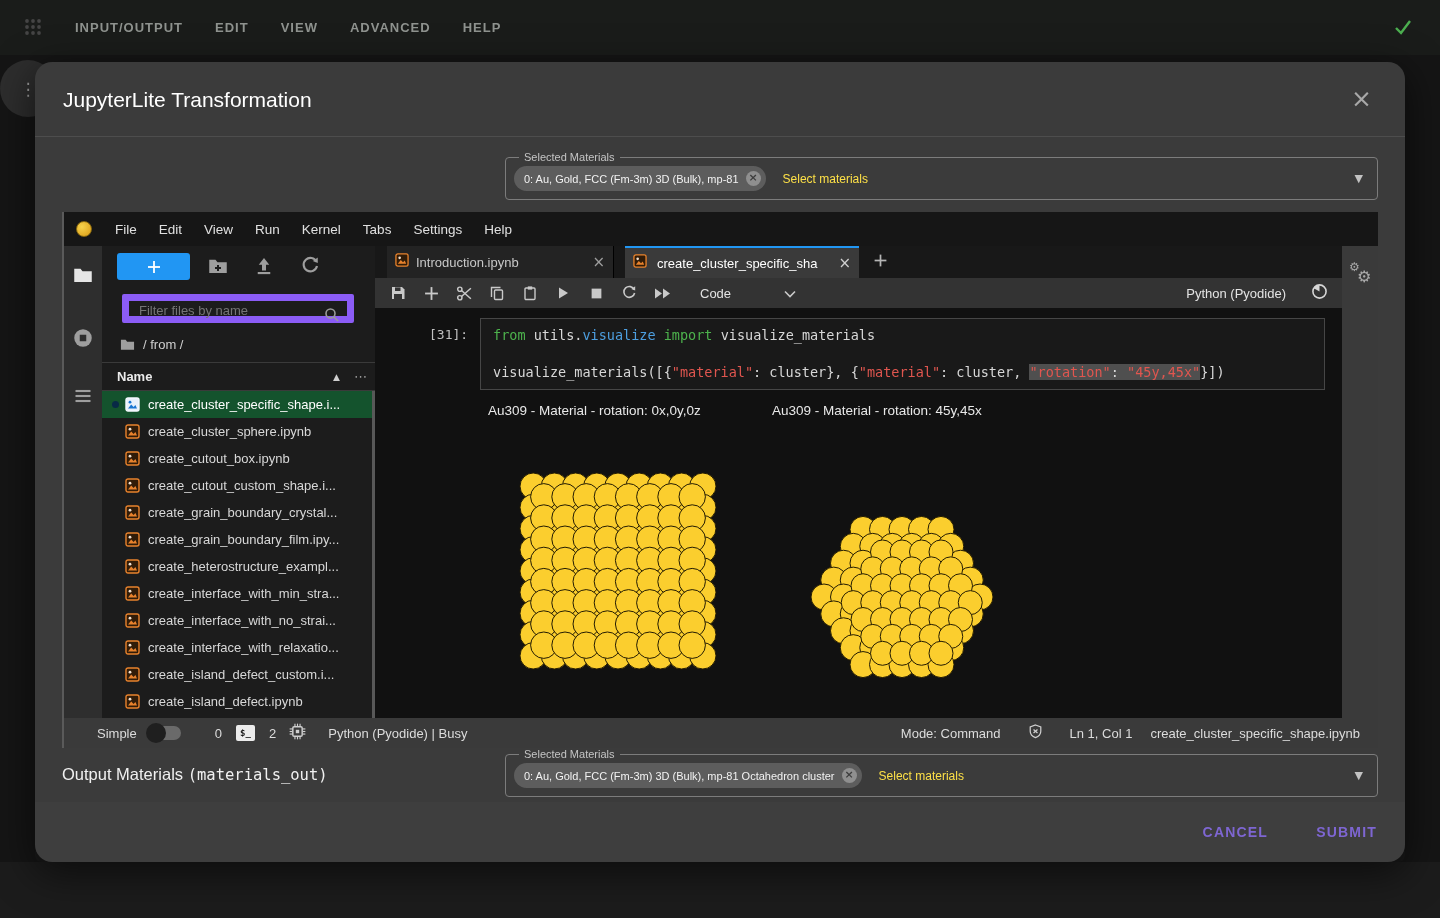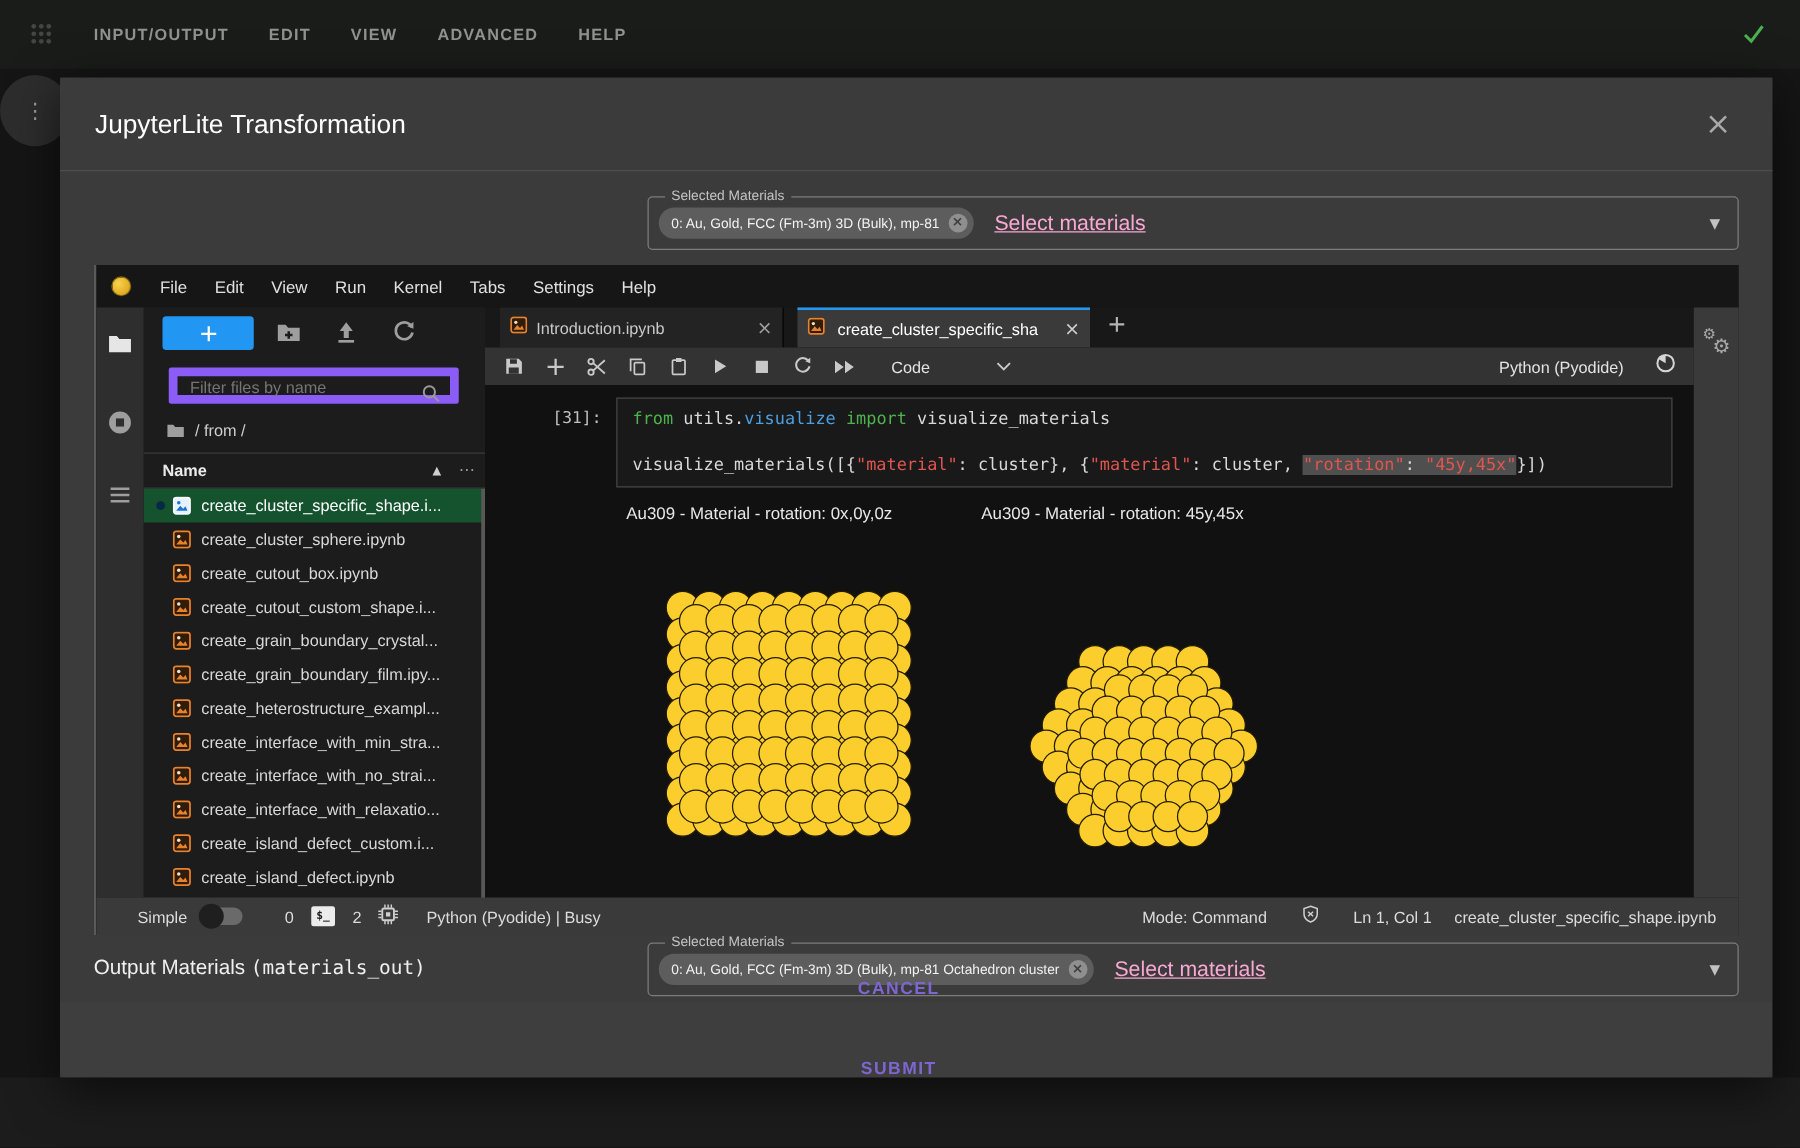--- a/index.html
+++ b/index.html
@@ -22,38 +22,38 @@
   #backdrop { position:absolute; left:0; top:55px; width:1440px; height:863px; background:#151515; }
   #backdrop .bottomlite { position:absolute; left:0; top:807px; width:1440px; height:56px; background:#1c1c1c; }
 
   
   #fab { position:absolute; left:0; top:60px; width:56px; height:57px; border-radius:50%;
          background:#2d2d2d; z-index:1; display:flex; align-items:center; justify-content:center;
          color:#9a9a9a; font-size:17px; }
 
   
   #dialog { position:absolute; left:35px; top:62px; width:1370px; height:800px; background:#3b3b3b;
-            border-radius:1px; z-index:2; box-shadow:0 10px 40px rgba(0,0,0,.6);margin-left:13px; }
+            border-radius:17px; z-index:2; box-shadow:0 10px 40px rgba(0,0,0,.6); }
   #dlg-header { position:absolute; left:0; top:0; width:100%; height:75px; border-bottom:1px solid #4d4d4d; }
   #dlg-title { position:absolute; left:28px; top:0; line-height:75px; color:#fff; font-size:21px; font-weight:500; }
   #dlg-close { position:absolute; right:33px; top:24px; color:#a8a8a8; font-size:25px; line-height:25px; }
 
   .row-label { position:absolute; left:27px; color:#f0f0f0; font-size:16.5px; }
   .row-label .code { font-family:"DejaVu Sans Mono", monospace; font-size:15.5px; }
 
   .mat-field { position:absolute; left:470px; width:873px; height:43px; border:1px solid #7c7c7c;
                border-radius:4px; display:flex; align-items:center; padding:0 14px 0 8px; cursor:pointer; }
   .mat-field .flabel { position:absolute; left:13px; top:-7px; font-size:11px; color:#c4c4c4;
                        background:#3b3b3b; padding:0 5px; }
   .chip { height:25px; background:#5d5d5d; border-radius:13px; display:flex; align-items:center;
           gap:7px; padding:0 5px 0 10px; }
   .chip .ctext { color:#f2f2f2; font-size:11px; white-space:nowrap; }
   .chip .cx { width:15px; height:15px; border-radius:50%; background:#8f8f8f; color:#3d3d3d;
               font-size:11px; line-height:14px; text-align:center; font-weight:700; }
-  .mat-field .ph { margin-left:17px; color:#f9a8d4; font-size:17px;text-decoration:underline; }
+  .mat-field .ph { margin-left:17px; color:#fde047; font-size:12px; }
   .mat-field .caret { margin-left:auto; color:#c2c2c2; font-size:11px; }
 
   
   #jframe { position:absolute; left:27px; top:150px; width:1316px; height:536px; background:#161616;
             border-left:2px solid #5a5a5a; overflow:hidden; }
   #jmenubar { position:absolute; left:0; top:0; width:100%; height:34px; display:flex; align-items:center;
               padding-left:10px; }
   #jmenubar .logo { width:16px; height:16px; border-radius:50%;
                     background:radial-gradient(circle at 35% 35%, #f7d34c, #d99a14); margin:0 12px 0 2px;
                     border:1px solid #8a6a10; }
@@ -132,21 +132,21 @@
                display:flex; align-items:center; padding:0 20px 0 33px; color:#dcdcdc; font-size:13px; }
   .sw { position:relative; width:32px; height:14px; background:#6a6a6a; border-radius:7px; margin-left:12px; }
   .sw .knob { position:absolute; left:-3px; top:-3px; width:20px; height:20px; border-radius:50%;
               background:#1f1f1f; }
   .termbadge { width:19px; height:16px; background:#ececec; border-radius:2px; color:#1a1a1a;
                font-family:"DejaVu Sans Mono", monospace; font-size:9px; font-weight:700;
                display:flex; align-items:center; justify-content:center; }
 
   #dlg-footer { position:absolute; left:0; bottom:0; width:100%; height:60px; background:rgba(255,255,255,0.015);
                 display:flex; align-items:center; justify-content:flex-end; gap:48px; padding-right:28px;
-                border-radius:0 0 6px 6px;flex-direction:column; }
+                border-radius:0 0 6px 6px; }
   .dlgbtn { font-size:14px; font-weight:600; letter-spacing:1.2px; color:#7e66d2; }
 </style>
 </head>
 <body>
 
 <div id="root">
 
   <header id="appbar">
     <span class="abs" style="left:24px;top:18px">
       <svg width="18" height="18" viewBox="0 0 18 18">

